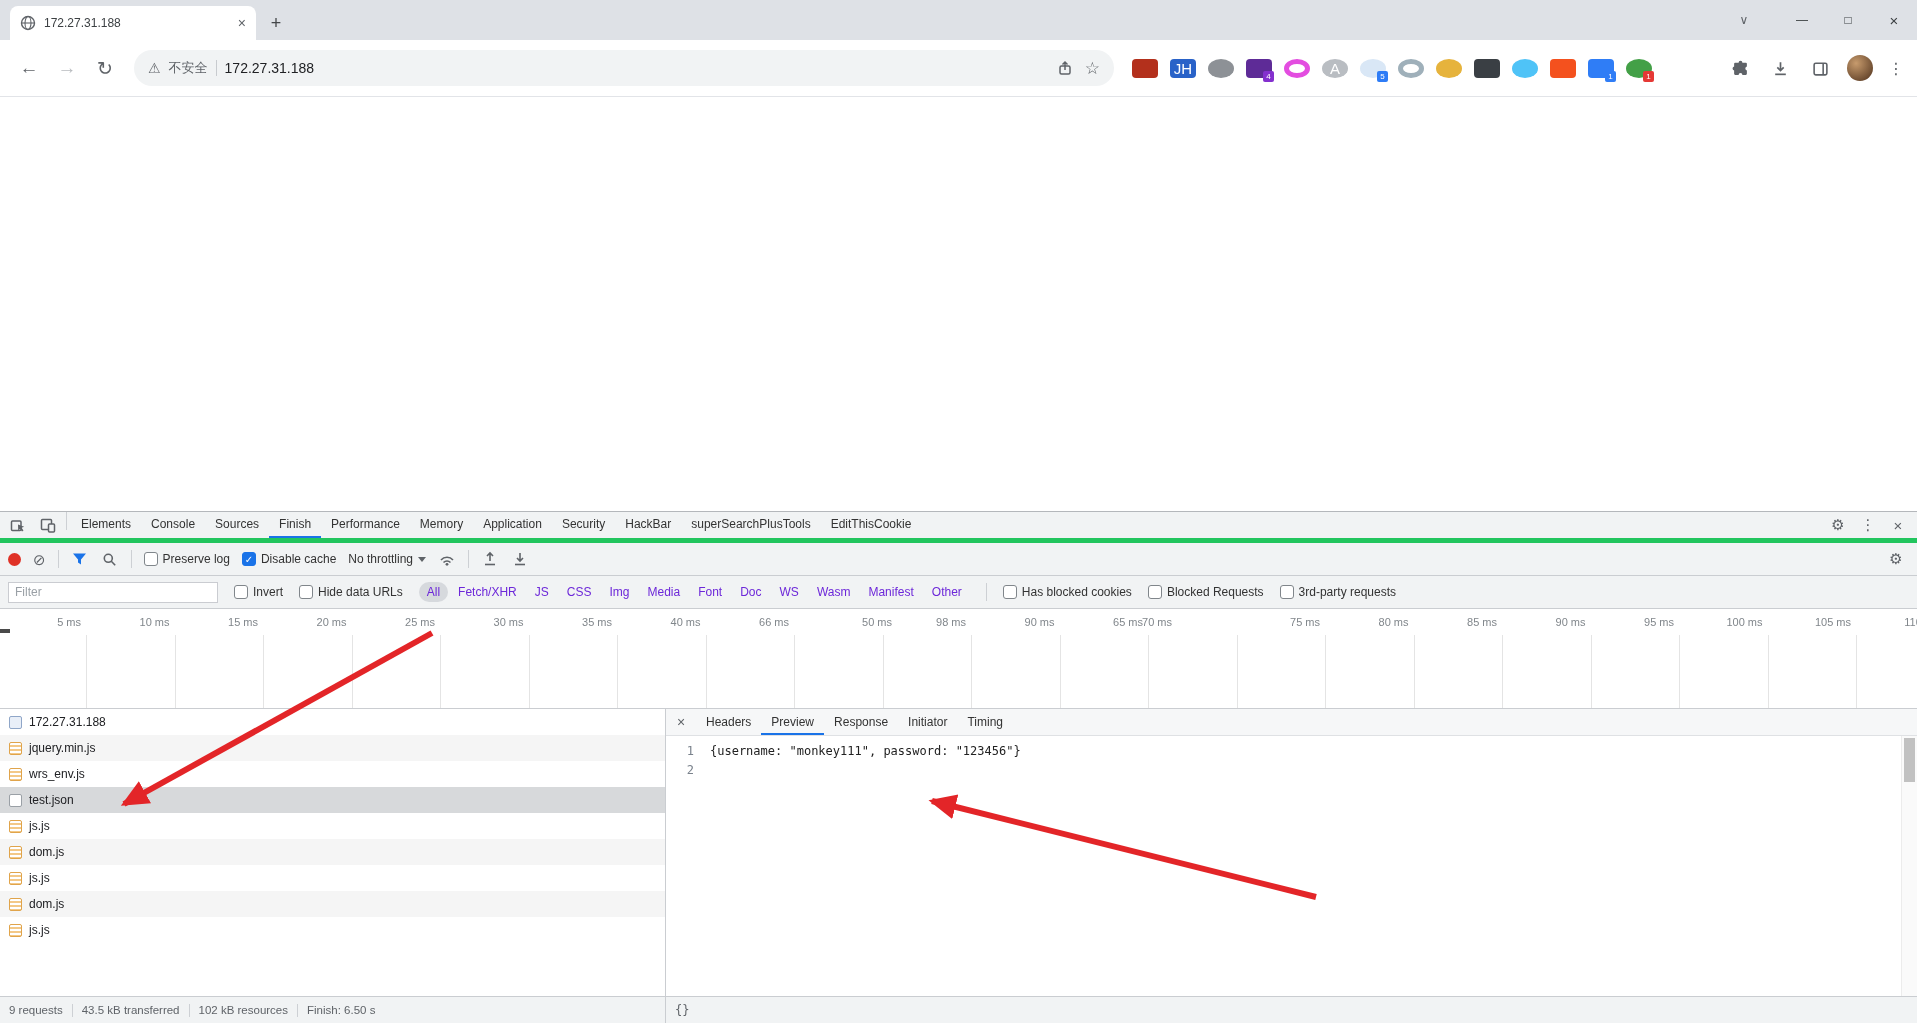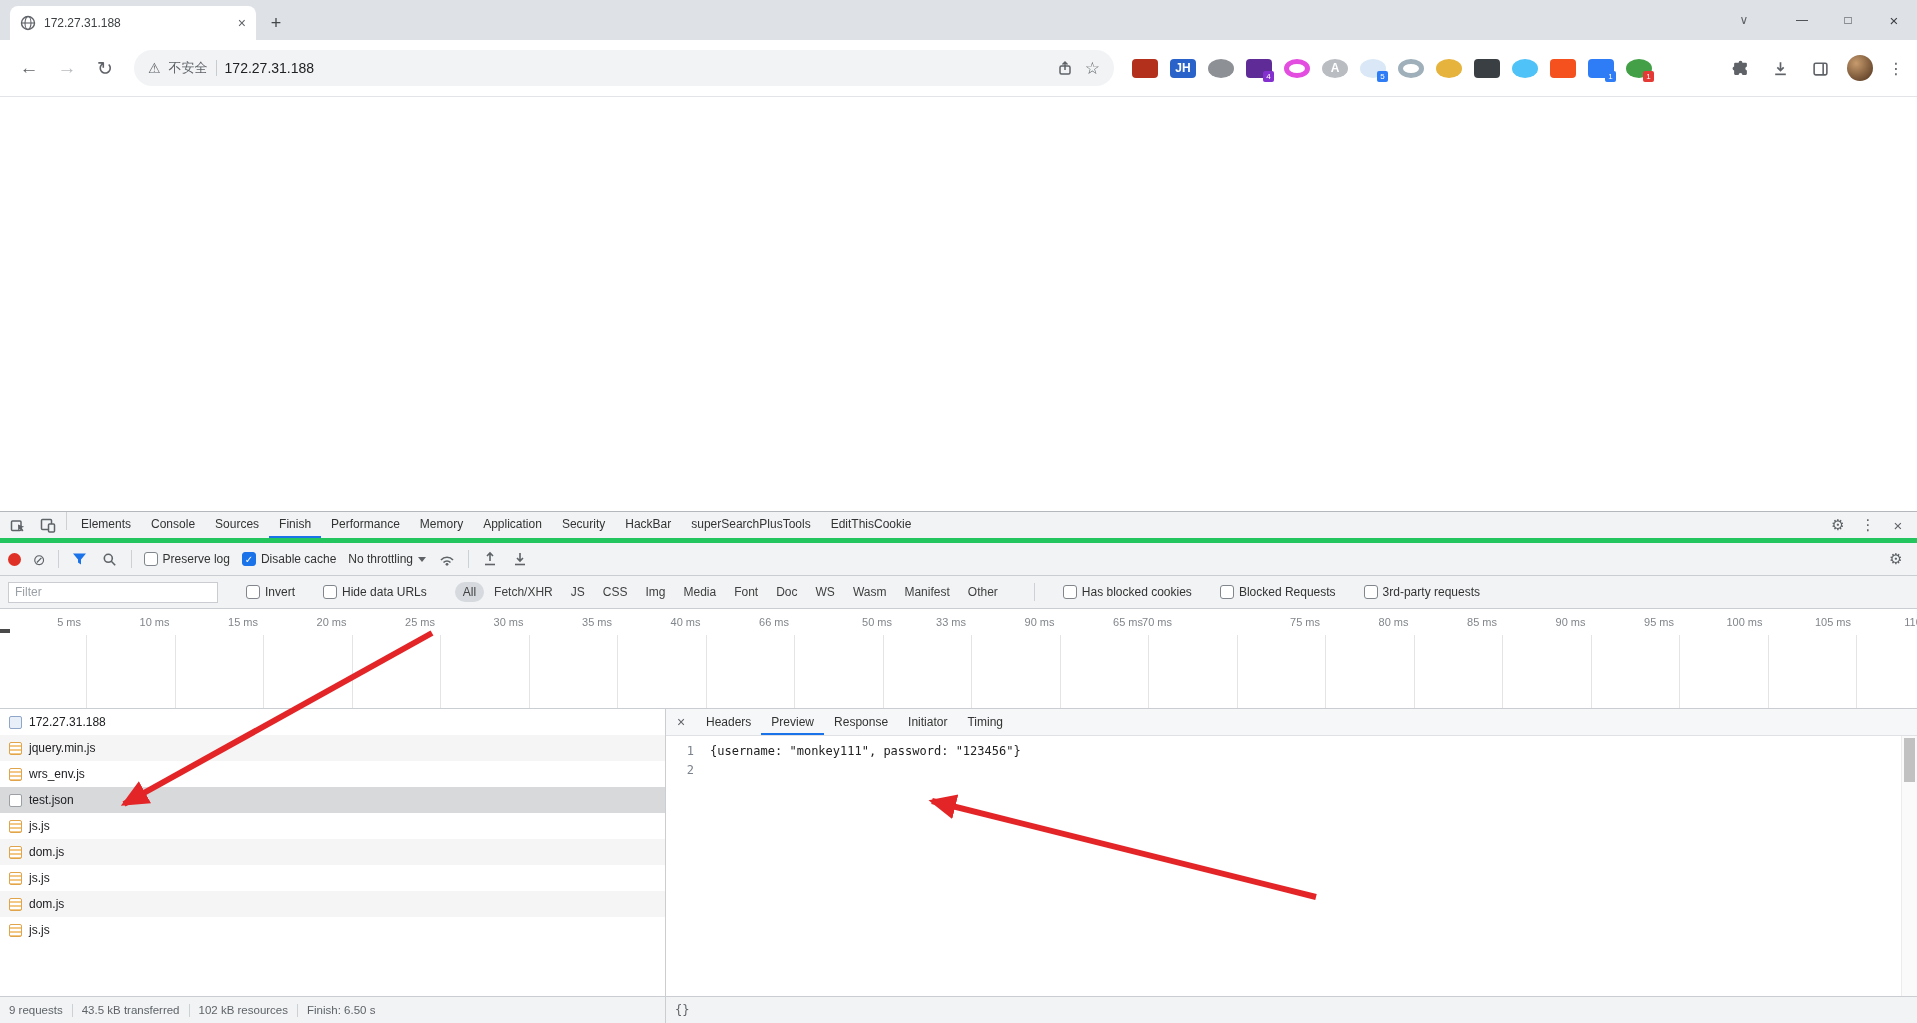--- a/index.html
+++ b/index.html
@@ -22,21 +22,21 @@
   .nav-btn.disabled{color:#b8bbbf}
   .omnibox{height:36px;background:#f1f3f4;border-radius:18px;display:flex;align-items:center;padding:0 14px;gap:8px;width:980px;margin-left:8px;flex:none}
   .omni-warn{color:#5f6368;font-size:14px}
   .omni-sec{color:#5f6368;font-size:13px}
   .omni-div{width:1px;height:16px;background:#c8cbcf}
   .omni-url{color:#202124;font-size:14px;flex:1}
   .omni-ic{display:flex;align-items:center;justify-content:center;width:24px;height:24px}
   .star{color:#5f6368;font-size:17px}
   .extensions{display:flex;align-items:center;gap:12px;margin-left:14px}
   .ext{position:relative;width:26px;height:26px;display:flex;align-items:center;justify-content:center;flex:none}
-  .ext-shape{width:27px;height:19px;display:flex;align-items:center;justify-content:center;color:#fff;font-size:12px;font-weight:bold}
+  .ext-shape{width:27px;height:19px;display:flex;align-items:center;justify-content:center;color:#fff;font-size:15px;font-weight:normal}
   .ext-shape.square{border-radius:4px}
   .ext-shape.circle{border-radius:50%}
   .ext-shape.ring{border-radius:50%;background:transparent}
   .ext-badge{position:absolute;right:-2px;bottom:-1px;min-width:11px;height:11px;padding:0 2px;border-radius:2px;color:#fff;font-size:8px;line-height:11px;text-align:center}
   .trailing{margin-left:auto;display:flex;align-items:center;gap:14px}
   .tb-ic{display:flex;align-items:center;justify-content:center;width:26px;height:26px;color:#5f6368}
   .avatar{width:26px;height:26px;border-radius:50%;background:radial-gradient(circle at 35% 32%,#c79b6d,#6b4a2f 75%)}
   .kebab{font-size:16px;color:#5f6368;width:18px;text-align:center}
 
   
@@ -60,25 +60,25 @@
   .rec-dot{width:13px;height:13px;border-radius:50%;background:#df3126;flex:none}
   .tool-glyph{color:#5f6368;font-size:15px;line-height:1}
   .tool-ic{display:flex;align-items:center;justify-content:center;width:18px;height:18px;flex:none}
   .cb-group{display:flex;align-items:center;gap:5px;flex:none}
   .cb{width:14px;height:14px;border:1px solid #80868b;border-radius:3px;background:#fff;display:flex;align-items:center;justify-content:center;font-size:10px;color:#fff;flex:none}
   .cb.checked{background:#1a73e8;border-color:#1a73e8}
   .cb-label{color:#333}
   .select{display:flex;align-items:center;gap:5px;color:#333}
   .dd-arrow{width:0;height:0;border-left:4px solid transparent;border-right:4px solid transparent;border-top:5px solid #5f6368}
 
-  .filter-bar{height:33px;background:#f1f3f4;border-bottom:1px solid #cacdd1;display:flex;align-items:center;padding:0 8px;gap:28px;flex:none}
+  .filter-bar{height:33px;background:#f1f3f4;border-bottom:1px solid #cacdd1;display:flex;align-items:center;padding:0 8px;gap:16px;flex:none}
   .filter-input{width:210px;height:21px;border:1px solid #caccd1;background:#fff;font-size:12px;padding:0 6px;color:#333;font-family:"Liberation Sans",sans-serif}
   .filter-input::placeholder{color:#9aa0a6}
   .ftypes{display:flex;align-items:center;gap:2px}
-  .ftype{padding:3px 8px;border-radius:10px;color:#404040;white-space:nowrap}
+  .ftype{padding:3px 8px;border-radius:10px;color:#6d28d9;white-space:nowrap}
   .ftype.active{background:#d6d9dd}
 
   .ruler{height:100px;background:#fff;border-bottom:1px solid #cacdd1;position:relative;overflow:hidden;flex:none}
   .grid{position:absolute;top:26px;bottom:0;width:1px;background:#e4e4e4}
   .ruler-label{position:absolute;top:7px;font-size:11px;color:#80868b;transform:translateX(-100%);padding-right:5px;white-space:nowrap}
   .wf-bars{position:absolute;left:0;top:20px;width:10px;height:4px;background:#4a4a4a}
 
   .split{flex:1;display:flex;min-height:0}
   .requests{width:666px;flex:none;border-right:1px solid #cacdd1;display:flex;flex-direction:column;min-height:0}
   .req-header{height:27px;flex:none;background:#f6f7f8;border-bottom:1px solid #dfe1e4;display:flex;align-items:center;padding:0 9px;color:#333}
@@ -370,21 +370,21 @@
         <span class="ruler-label" style="left: 528.5px;">30 ms</span>
         <div class="grid" style="left: 617px;"></div>
         <span class="ruler-label" style="left: 617px;">35 ms</span>
         <div class="grid" style="left: 705.5px;"></div>
         <span class="ruler-label" style="left: 705.5px;">40 ms</span>
         <div class="grid" style="left: 794px;"></div>
         <span class="ruler-label" style="left: 794px;">66 ms</span>
         <div class="grid" style="left: 882.5px;"></div>
         <span class="ruler-label" style="left: 897px;">50 ms</span>
         <div class="grid" style="left: 971px;"></div>
-        <span class="ruler-label" style="left: 971px;">33 ms</span>
+        <span class="ruler-label" style="left: 971px;">98 ms</span>
         <div class="grid" style="left: 1059.5px;"></div>
         <span class="ruler-label" style="left: 1059.5px;">90 ms</span>
         <div class="grid" style="left: 1148px;"></div>
         <span class="ruler-label" style="left: 1148px;">65 ms</span>
         <div class="grid" style="left: 1236.5px;"></div>
         <span class="ruler-label" style="left: 1177px; text-align: right;">70 ms</span>
         <div class="grid" style="left: 1325px;"></div>
         <span class="ruler-label" style="left: 1325px;">75 ms</span>
         <div class="grid" style="left: 1413.5px;"></div>
         <span class="ruler-label" style="left: 1413.5px;">80 ms</span>

